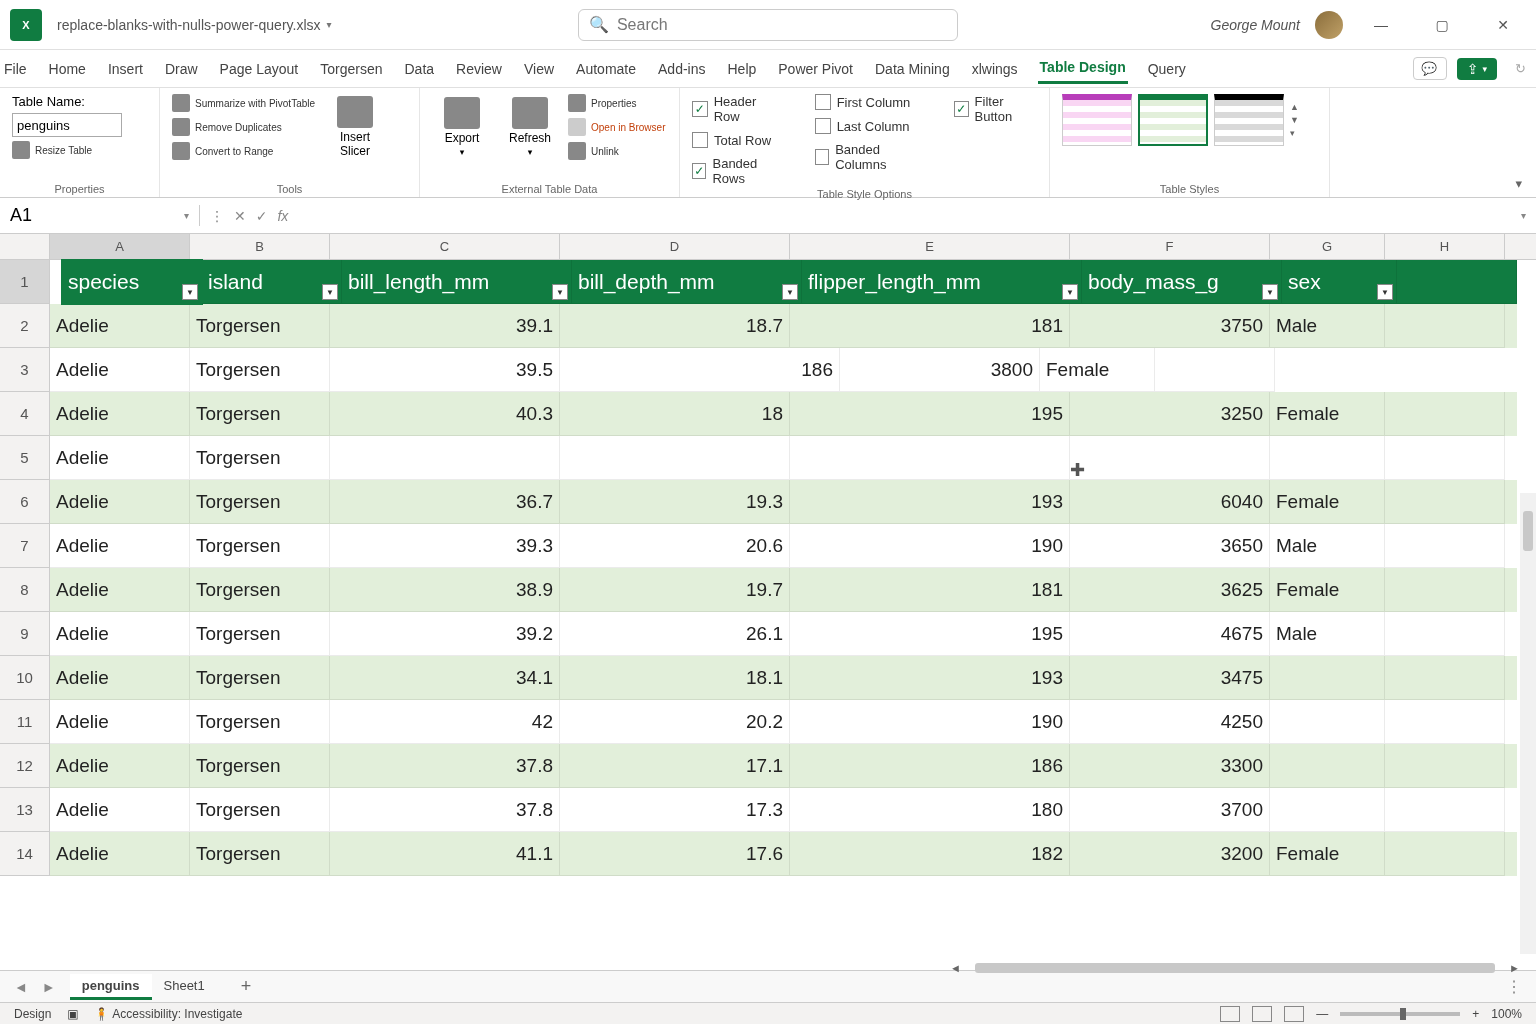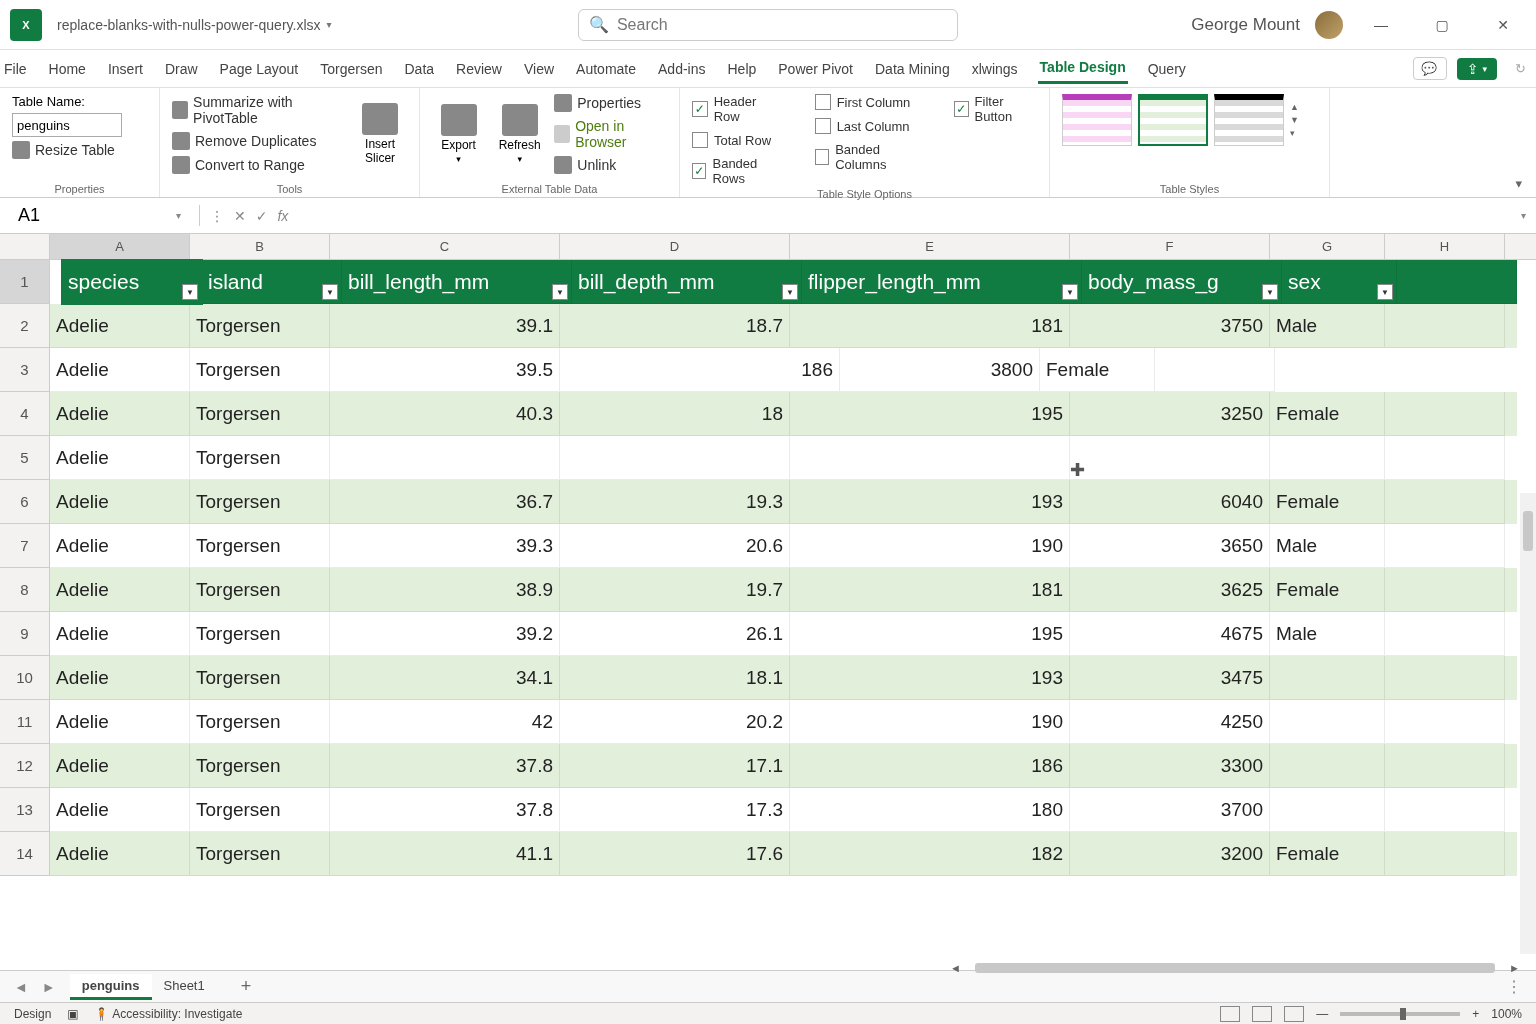--- a/index.html
+++ b/index.html
@@ -4,49 +4,49 @@
 <style>
 * { box-sizing: border-box; margin: 0; padding: 0; font-family: 'Segoe UI', Tahoma, sans-serif; }
 body { background: #fff; width: 1536px; height: 1024px; overflow: hidden; position: relative; }
 .titlebar { height: 50px; display: flex; align-items: center; background: #fff; border-bottom: 1px solid #e0e0e0; padding: 0 10px; }
 .app-icon { width: 32px; height: 32px; background: #107c41; border-radius: 4px; display: flex; align-items: center; justify-content: center; color: #fff; font-weight: bold; font-size: 11px; margin-right: 15px; }
 .filename { font-size: 14px; color: #555; }
 .filename-chevron { margin-left: 6px; color: #777; font-size: 10px; }
 .search-box { margin-left: auto; margin-right: auto; width: 380px; height: 32px; border: 1px solid #ccc; border-radius: 6px; display: flex; align-items: center; padding: 0 10px; color: #777; position: absolute; left: 50%; transform: translateX(-50%); }
 .search-box span:first-child { margin-right: 8px; }
 .titlebar-right { margin-left: auto; display: flex; align-items: center; gap: 15px; }
-.username { font-size: 17px; color: #555; }
+.username { font-size: 14px; color: #555; font-style: italic; }
 .avatar { width: 28px; height: 28px; border-radius: 50%; background: linear-gradient(135deg,#8a6d3b,#c0a168); }
 .win-btn { width: 46px; height: 32px; display: flex; align-items: center; justify-content: center; color: #555; font-size: 14px; }
 .tabs { display: flex; align-items: center; gap: 18px; padding: 0 2px; height: 38px; border-bottom: 1px solid #e0e0e0; font-size: 14px; }
 .tab { color: #444; padding: 6px 2px; cursor: pointer; }
 .tab.active { color: #107c41; border-bottom: 3px solid #107c41; font-weight: 600; }
 .tabs-right { margin-left: auto; display: flex; gap: 10px; align-items: center; }
 .btn-icon { border: 1px solid #ccc; border-radius: 4px; padding: 3px 8px; font-size: 13px; display: flex; align-items: center; gap: 3px; }
 .btn-share { background: #107c41; color: #fff; border-radius: 4px; padding: 3px 10px; display: flex; align-items: center; gap: 4px; }
 .ribbon { display: flex; height: 110px; border-bottom: 1px solid #ccc; background: #fff; position: relative; }
 .ribbon-group { border-right: 1px solid #e6e6e6; padding: 6px 12px 2px 12px; display: flex; flex-direction: column; justify-content: space-between; }
 .group-label { font-size: 11px; color: #666; text-align: center; margin-top: 2px; }
 .prop-row { display: flex; flex-direction: column; gap: 4px; font-size: 13px; }
 .table-name-input { border: 1px solid #aaa; width: 110px; height: 24px; font-size: 13px; padding: 0 4px; }
-.small-btn { display: flex; align-items: center; gap: 5px; font-size: 14px; color: #333; }
+.small-btn { display: flex; align-items: center; gap: 5px; font-size: 10px; color: #333; }
 .small-btn .ico { width: 18px; height: 18px; background: #888; border-radius: 2px; display: inline-block; }
 .big-btn { display: flex; flex-direction: column; align-items: center; justify-content: center; width: 60px; gap: 2px; font-size: 12px; text-align: center; }
 .big-btn .ico { width: 36px; height: 32px; background: #888; border-radius: 3px; }
 .check-row { display: flex; align-items: center; gap: 6px; font-size: 13px; color: #333; }
 .check { width: 16px; height: 16px; border: 1px solid #888; display: inline-flex; align-items: center; justify-content: center; font-size: 12px; color: #107c41; }
 .styles-previews { display: flex; gap: 6px; }
 .style-prev { width: 70px; height: 52px; border: 1px solid #ccc; background: repeating-linear-gradient(#fff,#fff 6px,#eee 6px,#eee 12px); }
 .style-prev.sel { border: 2px solid #107c41; }
 .style-prev.p1 { background: repeating-linear-gradient(#f9d6f3,#f9d6f3 6px,#fff 6px,#fff 12px); border-top: 6px solid #b83dba; }
 .style-prev.p2 { background: repeating-linear-gradient(#e2efda,#e2efda 6px,#fff 6px,#fff 12px); border-top: 6px solid #107c41; }
 .style-prev.p3 { background: repeating-linear-gradient(#d9d9d9,#d9d9d9 6px,#fff 6px,#fff 12px); border-top: 6px solid #000; }
 .collapse-ribbon { position: absolute; right: 14px; bottom: 6px; color: #666; font-size: 13px; }
 .formula-bar { display: flex; align-items: center; height: 36px; border-bottom: 1px solid #ccc; }
-.name-box { width: 200px; border-right: 1px solid #ccc; padding: 0 18px; font-size: 18px; display: flex; align-items: center; justify-content: space-between; }
+.name-box { width: 200px; border-right: 1px solid #ccc; padding: 0 10px; font-size: 18px; display: flex; align-items: center; justify-content: space-between; }
 .fx-btns { display: flex; gap: 10px; padding: 0 10px; color: #888; align-items: center; font-size: 14px; }
 .fx-input { flex: 1; padding: 0 8px; }
 .grid { position: relative; height: 720px; overflow: hidden; }
 .col-headers { display: flex; height: 26px; background: #f3f2f1; border-bottom: 1px solid #ccc; font-size: 13px; color: #555; }
 .row-head { width: 50px; border-right: 1px solid #ccc; }
 .ch { border-right: 1px solid #ccc; display: flex; align-items: center; justify-content: center; }
 .ch.sel { background: #d6d6d6; }
 .grid-body { display: flex; }
 .row-heads { width: 50px; background: #f3f2f1; border-right: 1px solid #ccc; }
 .rh { height: 44px; display: flex; align-items: center; justify-content: center; border-bottom: 1px solid #ccc; font-size: 15px; color: #555; }
@@ -166,21 +166,21 @@
       <div class="big-btn">
           <span class="ico"></span>
           <span>Refresh</span>
           <span style="font-size:9px">▾</span>
         </div>
       <div style="display:flex;flex-direction:column;gap:6px">
         <div class="small-btn">
             <span class="ico"></span>
             <span>Properties</span>
           </div>
-        <div class="small-btn" style="color:#4d7c0f">
+        <div class="small-btn" style="color:#c2410c">
             <span class="ico" style="background:#ccc"></span>
             <span>Open in Browser</span>
           </div>
         <div class="small-btn">
             <span class="ico"></span>
             <span>Unlink</span>
           </div>
       </div>
     </div>
     <div class="group-label">External Table Data</div>

